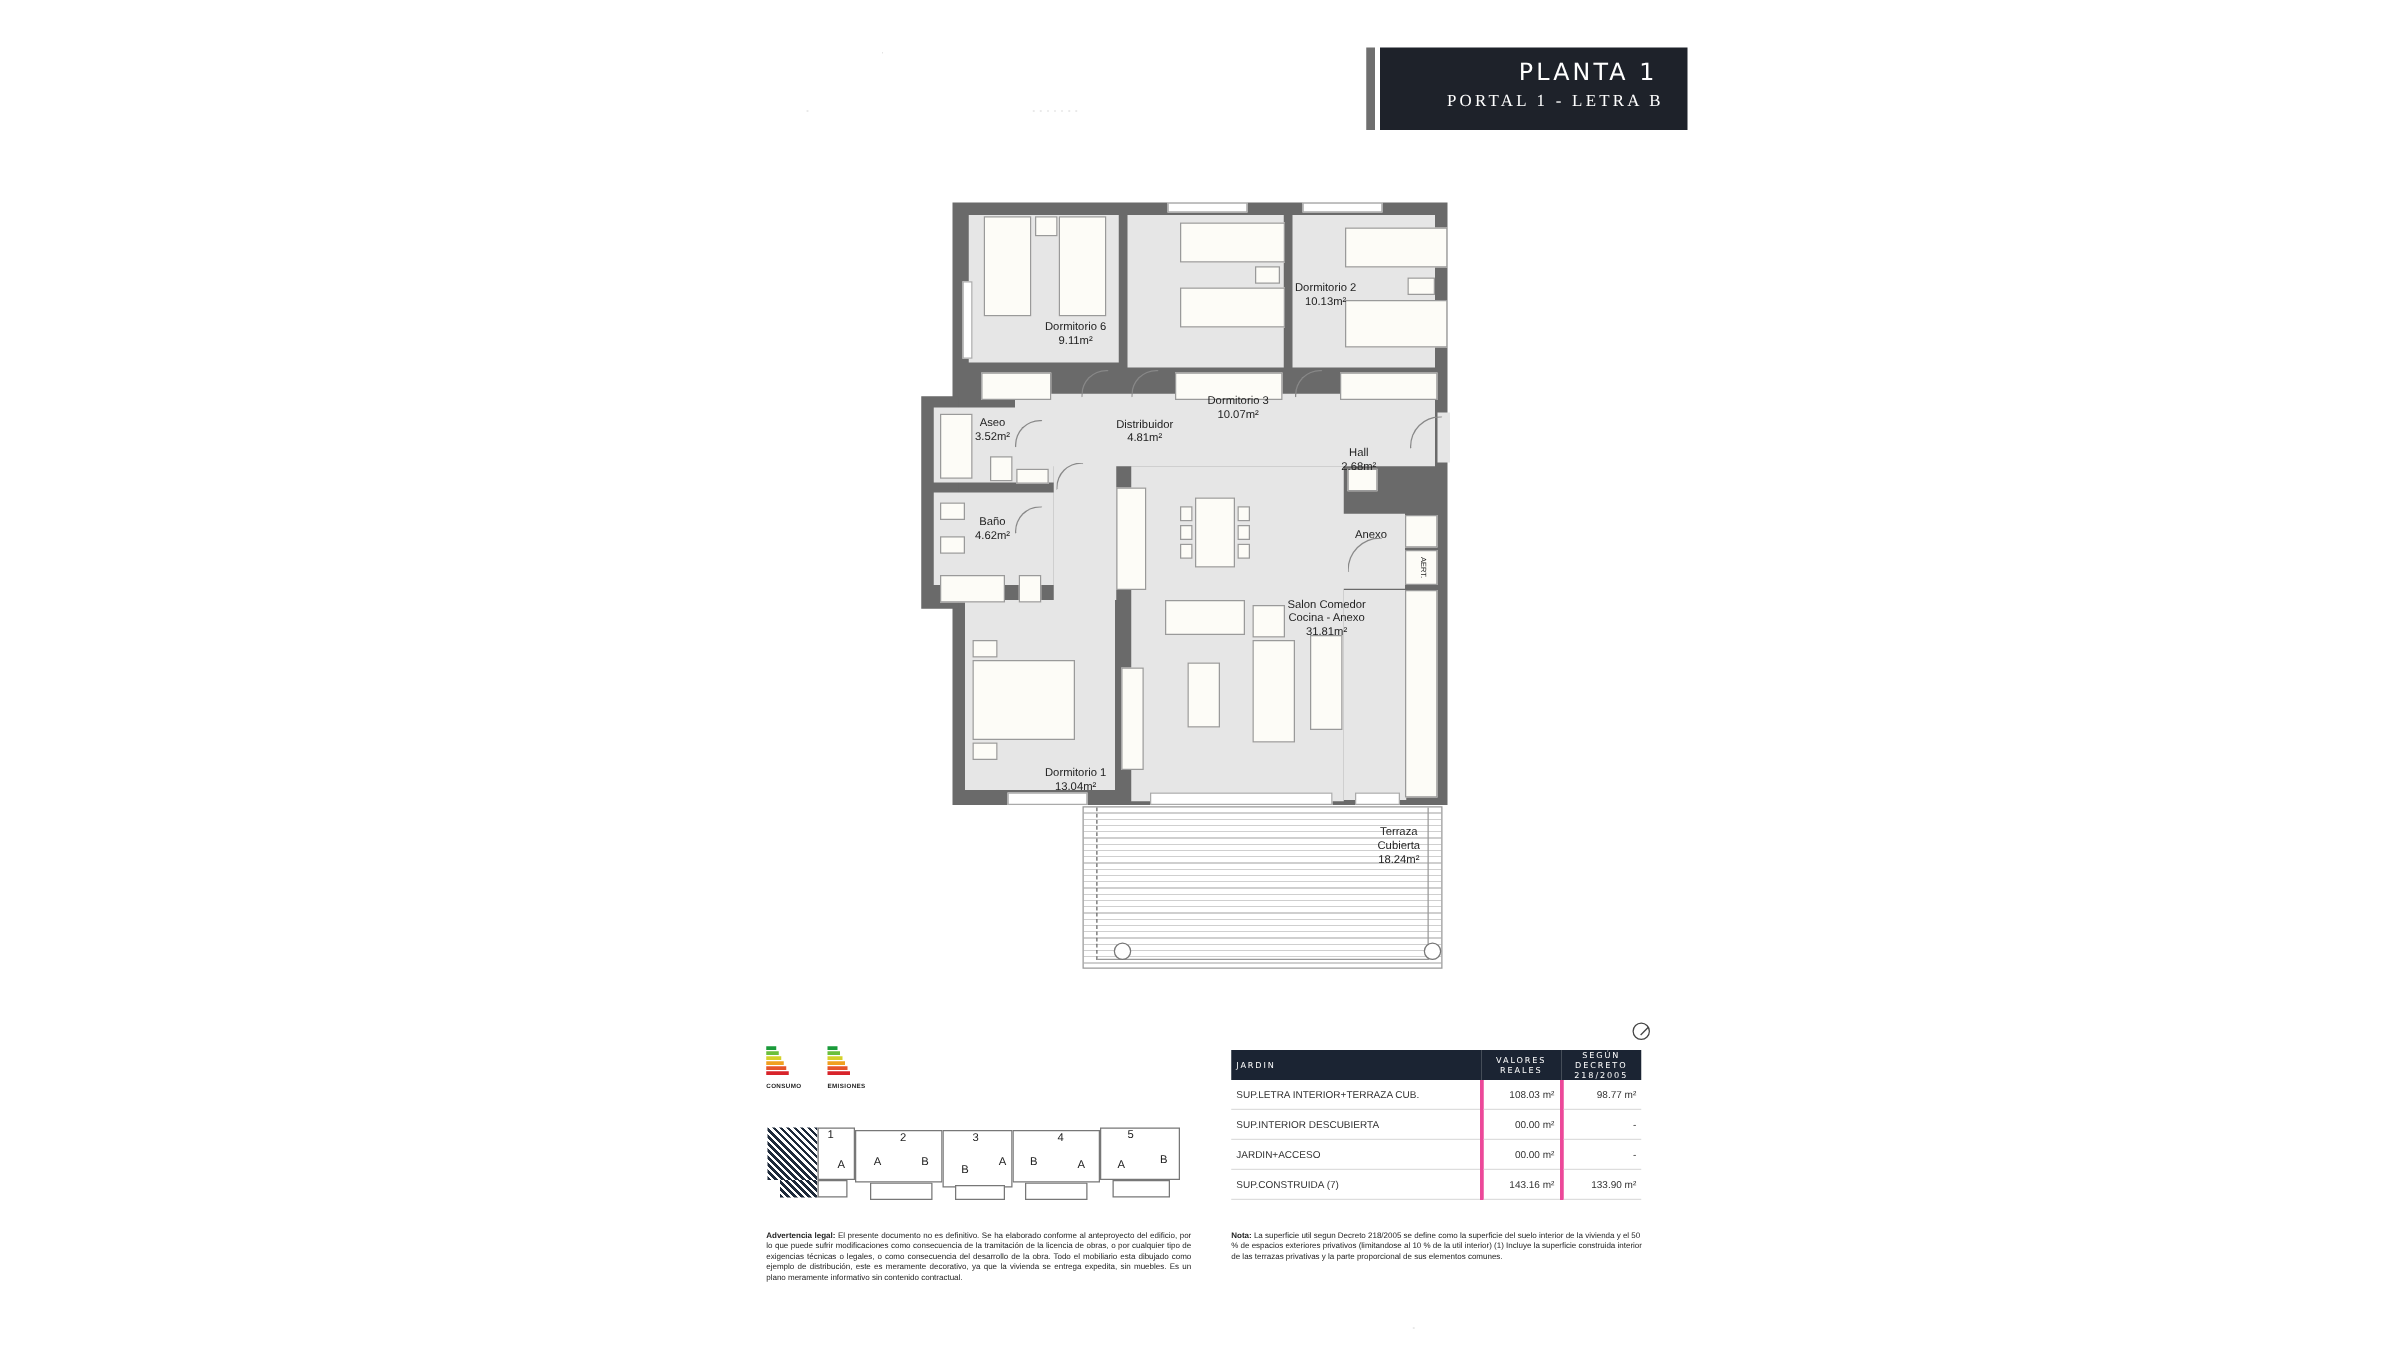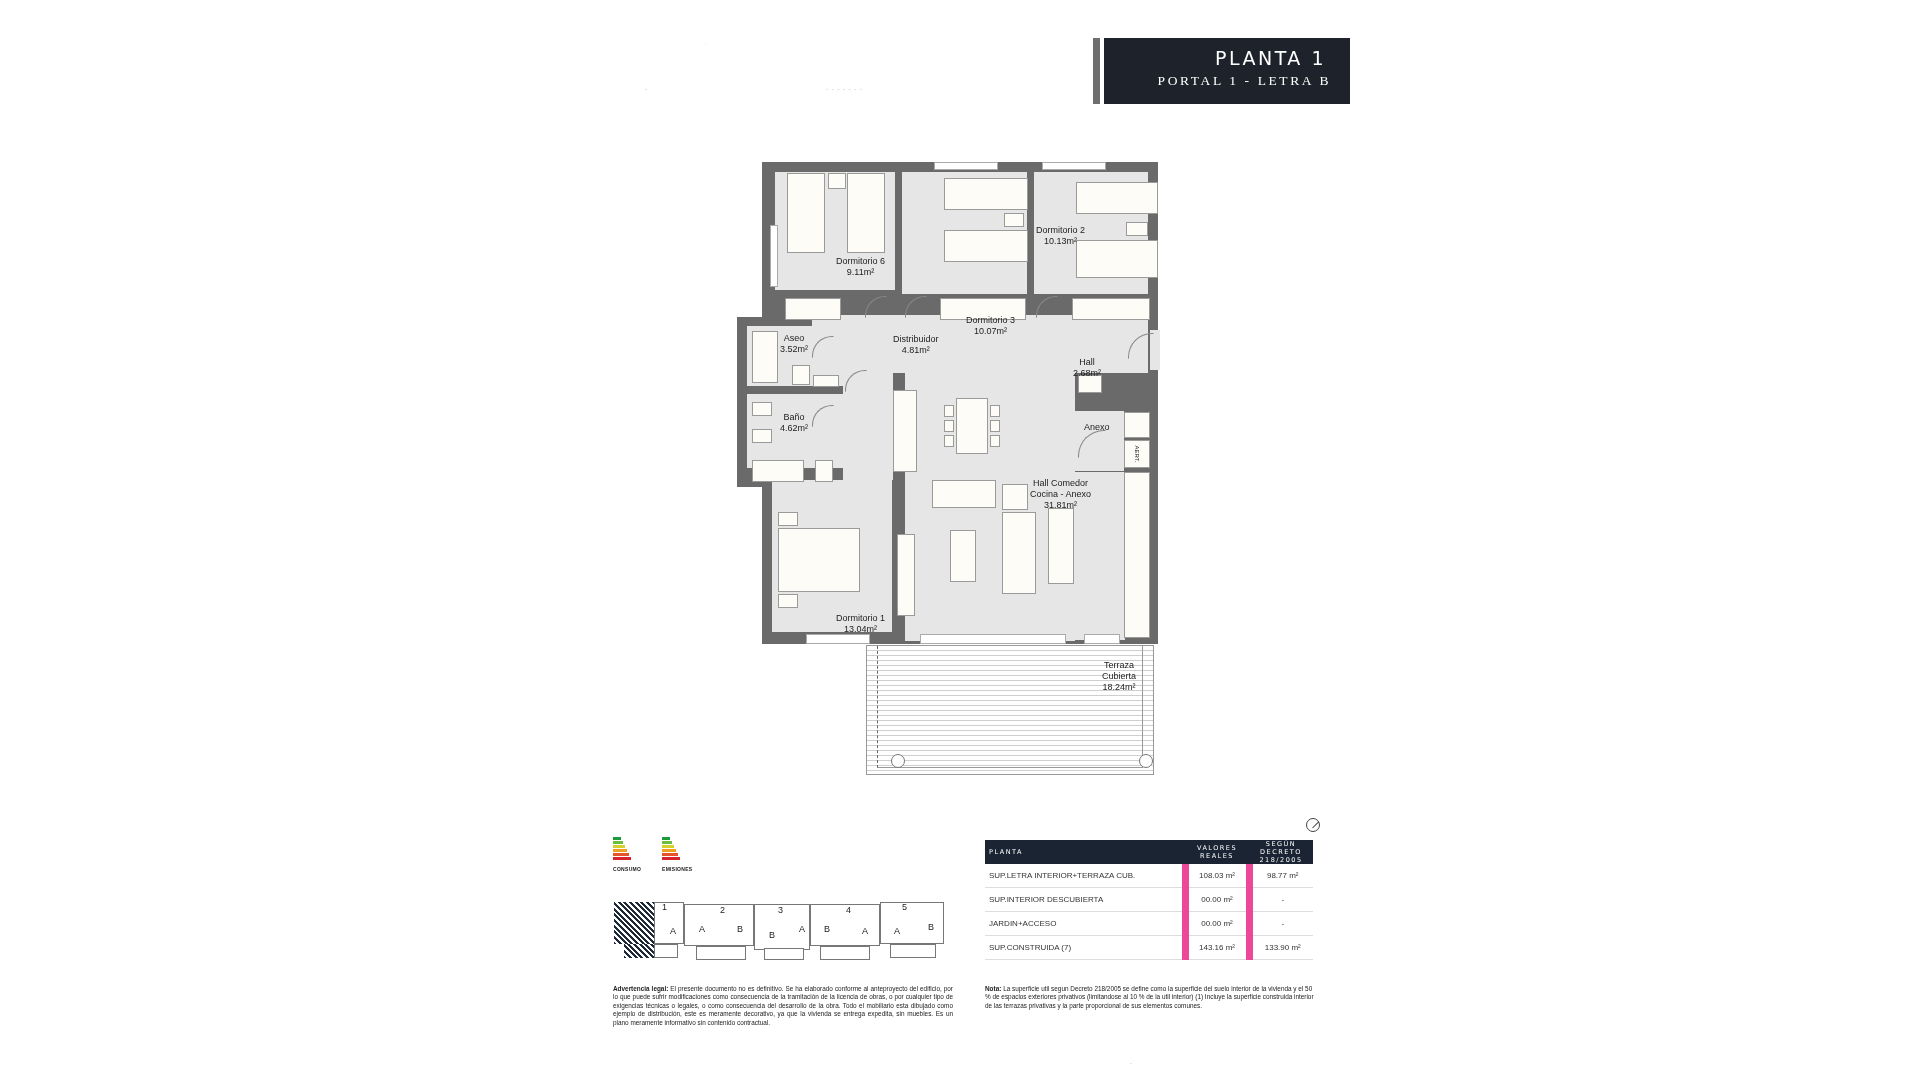--- a/index.html
+++ b/index.html
@@ -29,21 +29,21 @@
   
   .key{position:absolute;left:612px;top:900px;width:340px;height:65px;}
   .kb{position:absolute;border:1px solid #777;box-sizing:border-box;background:#fff;}
   .kl{position:absolute;font-size:9px;}
   .hatch{position:absolute;background:repeating-linear-gradient(45deg,#1e2a3a 0,#1e2a3a 2px,#fff 2px,#fff 4px);}
   
   .tbl{position:absolute;left:985px;top:840px;width:328px;border-collapse:collapse;font-size:8px;}
   .tbl th{background:#1b2433;color:#fff;font-weight:normal;font-family:"DejaVu Sans",sans-serif;font-size:6.5px;letter-spacing:1.5px;height:24px;padding:0 4px;line-height:8px;}
   .tbl th.first{text-align:left;}
   .tbl td{height:23px;border-bottom:1px solid #ddd;padding:0 4px;color:#333;}
-  .tbl td.v{border-left:7px solid #ec4899;text-align:center;}
+  .tbl td.v{border-left:3px solid #ec4899;text-align:right;}
   .compass{position:absolute;left:1306px;top:818px;width:12px;height:12px;border:1px solid #444;border-radius:50%;}
   .compass:after{content:"";position:absolute;left:5px;top:0;width:1px;height:9px;background:#444;transform:rotate(45deg);transform-origin:bottom;}
   .note{position:absolute;font-size:6.4px;line-height:8.4px;color:#222;}
   .note b{font-weight:bold;}
 </style>
 </head>
 <body>
 
 <div class="abs faint" style="left:705px;top:40px;">·</div>
 <div class="abs faint" style="left:645px;top:86px;">-</div>
@@ -162,21 +162,21 @@
       <div>2.68m²</div>
   </div>
   <div class="lbl" style="left:780px;top:412px;">
     <div>Baño</div>
       <div>4.62m²</div>
   </div>
   <div class="lbl" style="left:1084px;top:422px;">
     <div>Anexo</div>
   </div>
   <div class="lbl" style="left:1030px;top:478px;">
-    <div>Hall Comedor</div>
+    <div>Salon Comedor</div>
       <div>Cocina - Anexo</div>
       <div>31.81m²</div>
   </div>
   <div class="lbl" style="left:836px;top:613px;">
     <div>Dormitorio 1</div>
       <div>13.04m²</div>
   </div>
 
   <div class="terr">
     <div class="terr-inner"></div>
@@ -240,21 +240,21 @@
   <div class="kl" style="left:250px;top:26px;">A</div>
   <div class="kl" style="left:282px;top:26px;">A</div>
   <div class="kl" style="left:316px;top:22px;">B</div>
 </div>
 
 <div class="compass"></div>
 
 <table class="tbl">
   <thead>
     <tr>
-      <th class="first">PLANTA</th>
+      <th class="first">JARDIN</th>
       <th style="width:56px;">VALORES REALES</th>
       <th style="width:56px;">SEGÚN DECRETO 218/2005</th>
     </tr>
   </thead>
   <tbody>
     <tr>
       <td>SUP.LETRA INTERIOR+TERRAZA CUB.</td>
       <td class="v">108.03 m²</td>
       <td class="v">98.77 m²</td>
     </tr>

